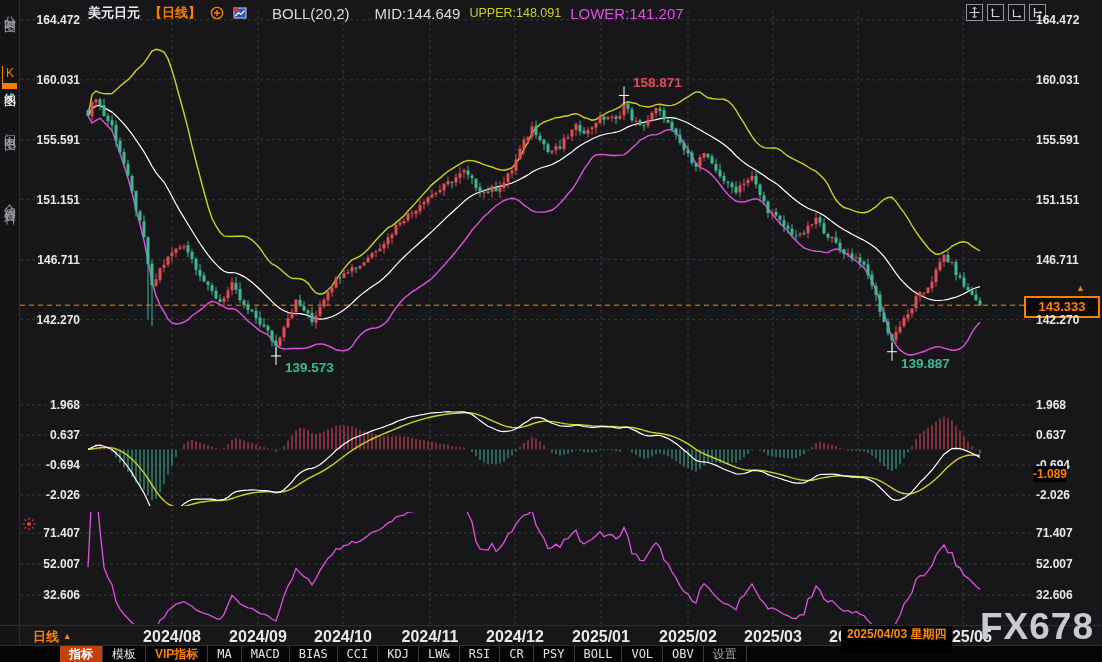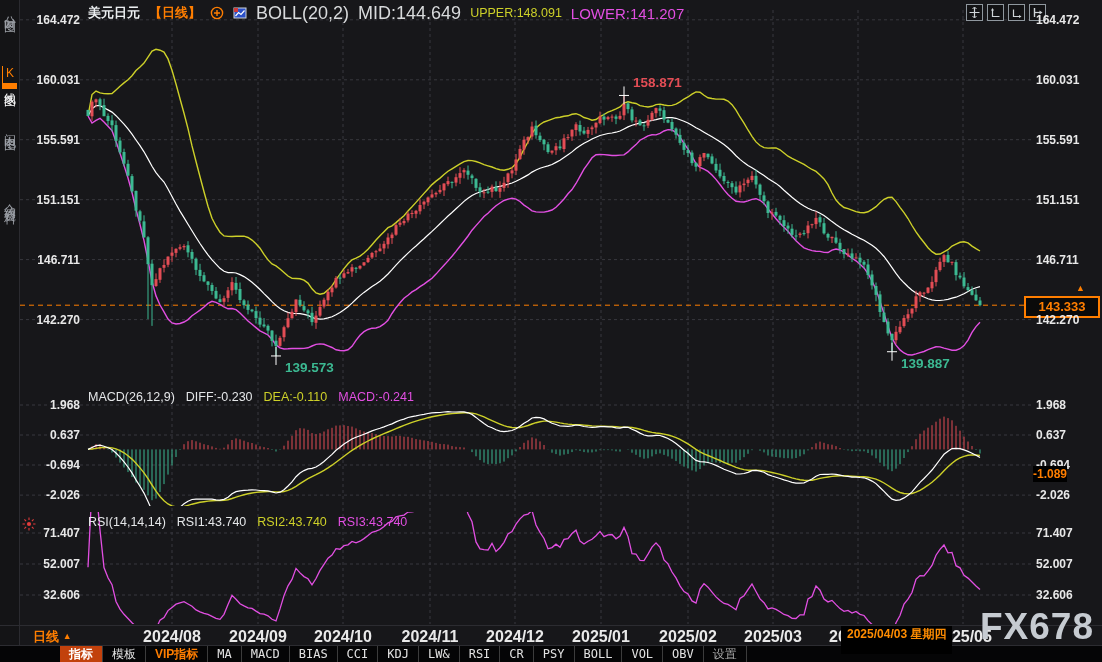--- a/index.html
+++ b/index.html
@@ -8,21 +8,21 @@
   
   #sidebar{position:absolute;left:0;top:0;width:19px;height:662px;background:#141416;border-right:1px solid #2b2b30;}
   .sb-item{position:absolute;left:2px;width:15px;writing-mode:vertical-rl;text-orientation:upright;
            font-size:12px;line-height:15px;letter-spacing:3px;color:#9da1a8;cursor:pointer;}
   .sb-item.active{background:#ff7e00;color:#fff;}
   .sb-item.active .kchar{background:#141416;color:#ff7e00;}
   
   #header{position:absolute;left:88px;top:5px;height:16px;display:flex;align-items:center;gap:9px;font-size:13px;font-weight:bold;white-space:nowrap;}
   .h-symbol{color:#eceff1;}
   .h-period{color:#ff7e00;}
-  .h-boll,.h-mid{color:#d8dadc;font-weight:normal;font-size:18px;}
+  .h-boll,.h-mid{color:#d8dadc;font-weight:normal;font-size:15px;margin-left:16px;}
   .h-upper{color:#cdd029;font-weight:normal;font-size:12.5px;}
   .h-lower{color:#e24fe2;font-weight:normal;font-size:15px;}
   .h-ico{display:inline-flex;width:14px;height:14px;}
   
   #top-icons{position:absolute;left:966px;top:4px;display:flex;gap:4px;}
   .t-ico{width:15px;height:15px;border:1px solid #8f979e;background:#121214;display:flex;align-items:center;justify-content:center;cursor:pointer;}
   
   .tick{position:absolute;font-size:12px;font-weight:bold;color:#e8e8e8;line-height:16px;}
   .tick.left{left:18px;width:62px;text-align:right;}
   .tick.right{left:1036px;width:64px;text-align:left;}
@@ -851,33 +851,21 @@
     </span>
     <span class="t-ico">
       <svg width="11" height="11" viewBox="0 0 11 11">
           <path d="M2.5 1v9" stroke="#cfd4d8" stroke-width="1.4"></path>
           <path d="M2.5 5.5h5.5" stroke="#cfd4d8" stroke-width="1.2"></path>
           <path d="M7.5 3.5L10.5 5.5 7.5 7.5z" fill="#cfd4d8"></path>
         </svg>
     </span>
   </div>
 
-  <div id="macd-header">
-    <span class="ih-name">MACD(26,12,9)</span>
-    <span class="ih-white">DIFF:-0.230</span>
-    <span class="ih-yellow">DEA:-0.110</span>
-    <span class="ih-magenta">MACD:-0.241</span>
-  </div>
-
-  <div id="rsi-header">
-    <span class="ih-name">RSI(14,14,14)</span>
-    <span class="ih-white">RSI1:43.740</span>
-    <span class="ih-yellow">RSI2:43.740</span>
-    <span class="ih-magenta">RSI3:43.740</span>
-  </div>
+
 
   <span id="rsi-sun">
     <svg width="14" height="14" viewBox="0 0 14 14">
         <circle cx="7" cy="7" r="2.1" fill="#e23b3b"></circle>
         <g stroke="#e23b3b" stroke-width="1.1">
           <path d="M7 0.5v2.4M7 11.1v2.4M0.5 7h2.4M11.1 7h2.4M2.4 2.4l1.7 1.7M9.9 9.9l1.7 1.7M11.6 2.4L9.9 4.1M4.1 9.9l-1.7 1.7"></path>
         </g>
       </svg>
   </span>
 

